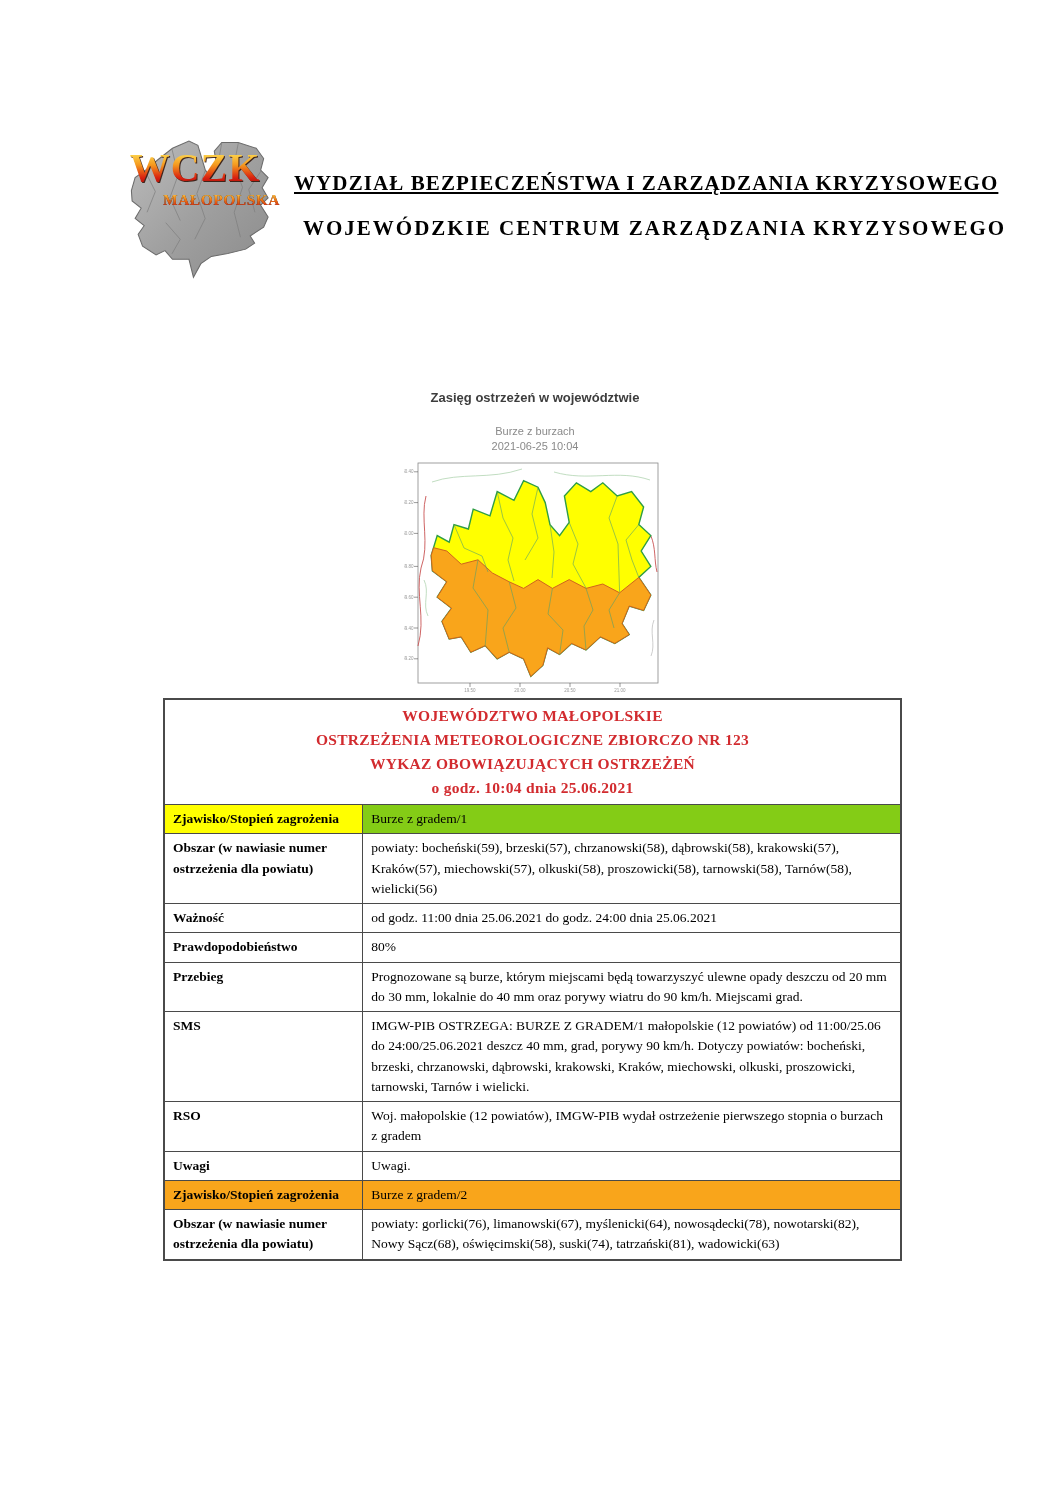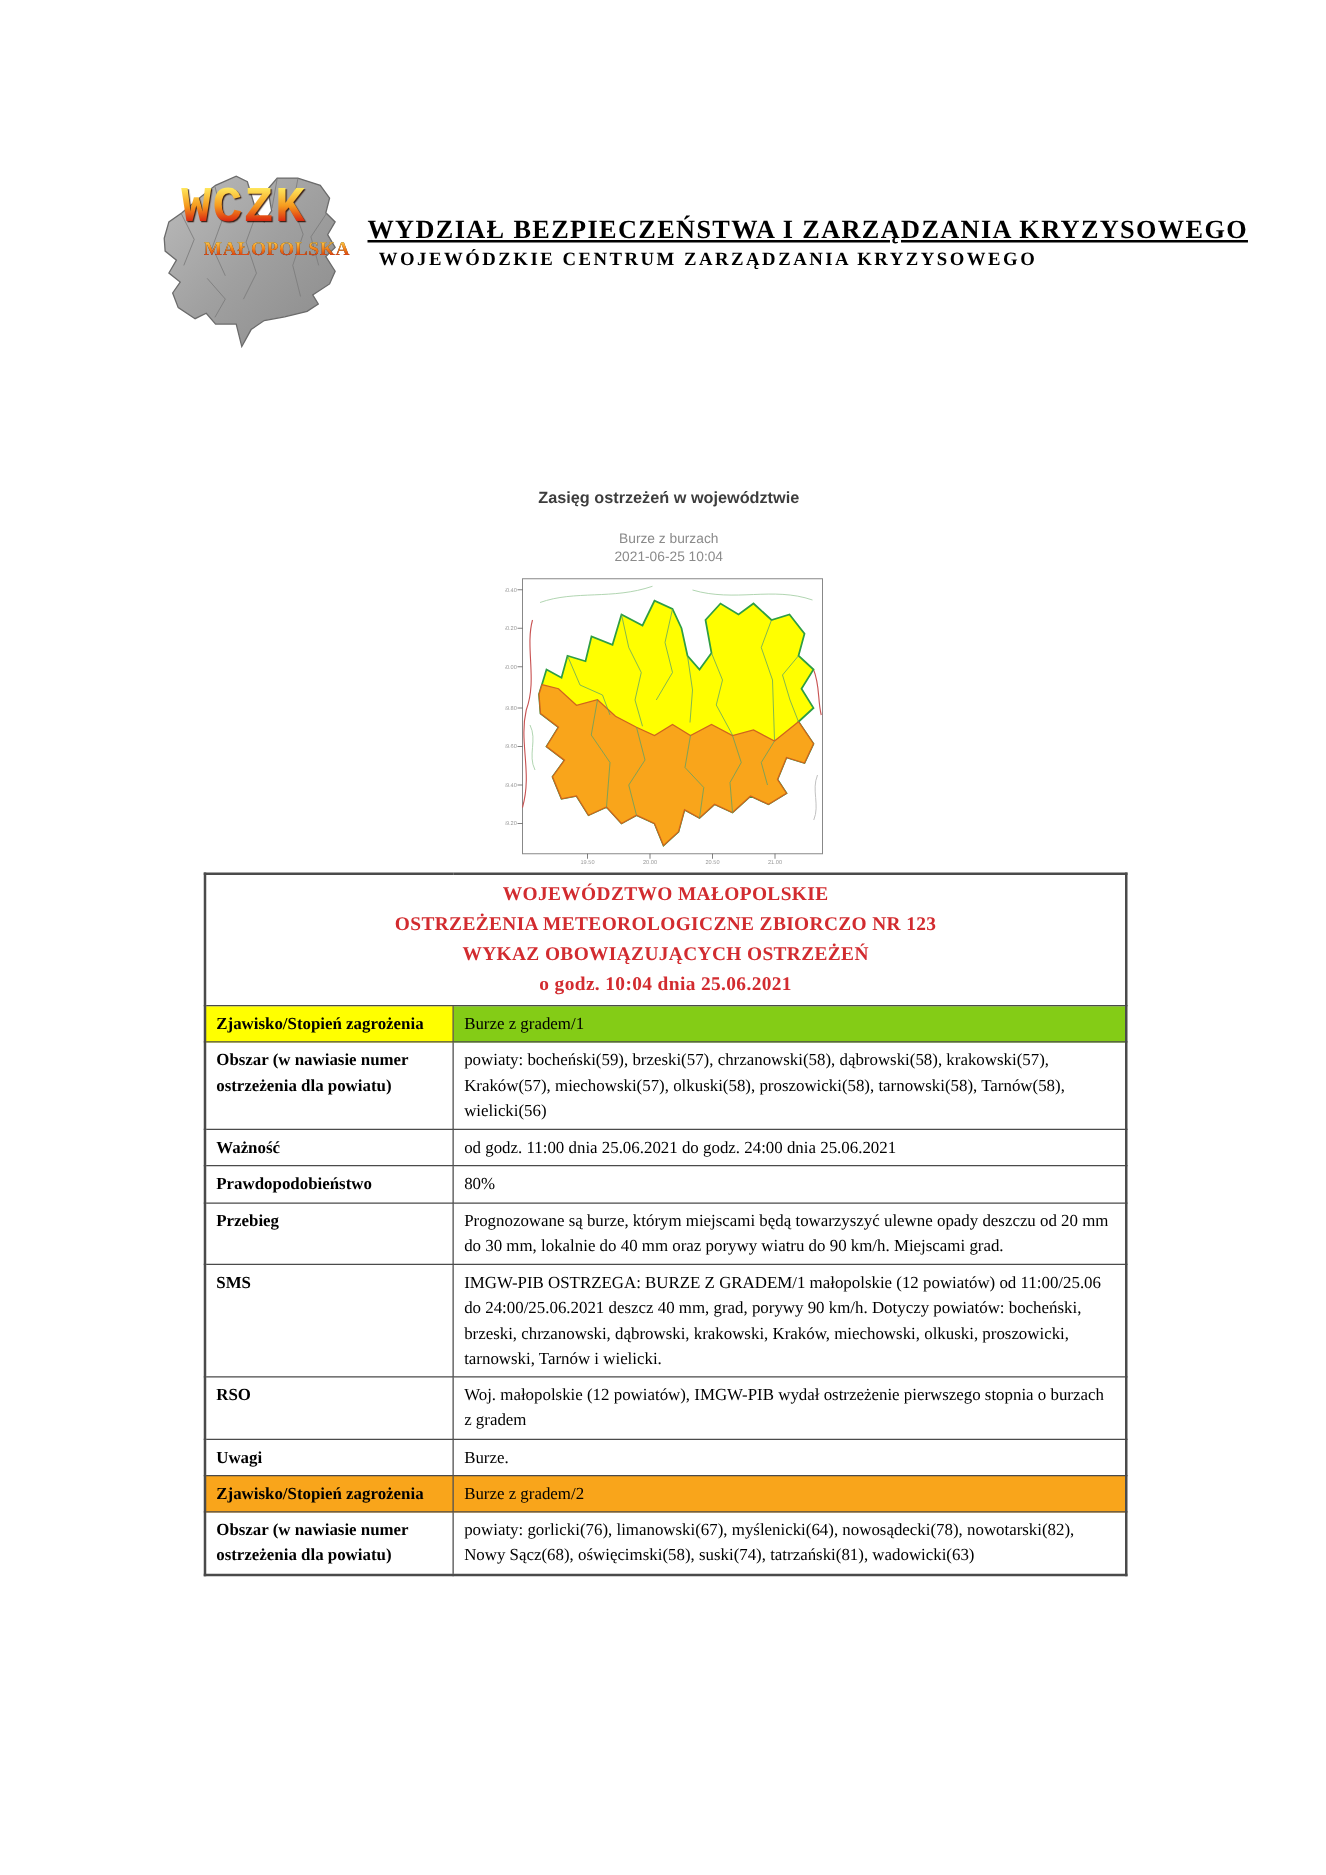--- a/index.html
+++ b/index.html
@@ -16,34 +16,33 @@
 
   
   .logo{position:absolute;left:118px;top:124px;width:166px;height:160px;}
   .logo svg{position:absolute;left:0;top:0;}
   .logo-acronym{
     position:absolute;top:24px;left:-6px;width:100%;text-align:center;
     font-weight:bold;font-size:40px;letter-spacing:1px;line-height:1;
     background:linear-gradient(#ffe95e 5%,#f59a1e 42%,#d91f10 75%,#8c0f05 100%);
     -webkit-background-clip:text;background-clip:text;color:transparent;
     filter:drop-shadow(1px 1px 0 rgba(45,15,5,.85));
-    font-family:Liberation Mono, monospace;
   }
   .logo-region{
     position:absolute;top:68px;left:-4px;width:100%;text-align:right;
     font-weight:bold;font-size:15.5px;letter-spacing:.5px;line-height:1;
     background:linear-gradient(#ffdd55 0%,#f08018 45%,#c41510 100%);
     -webkit-background-clip:text;background-clip:text;color:transparent;
     filter:drop-shadow(.8px .8px 0 rgba(45,15,5,.85));
   }
 
   
   .org-header{position:absolute;left:294px;top:171px;width:660px;font-weight:bold;}
   .org-line1{font-size:21px;letter-spacing:1.1px;text-decoration:underline;white-space:nowrap;}
-  .org-line2{font-size:15px;letter-spacing:2px;margin-top:4px;padding-left:9px;white-space:nowrap;}
+  .org-line2{font-size:21px;letter-spacing:2px;margin-top:20px;padding-left:9px;white-space:nowrap;}
 
   
   .map-title{
     position:absolute;left:330px;top:390px;width:410px;text-align:center;
     font-family:"Liberation Sans",sans-serif;font-size:13px;font-weight:bold;color:#3d3d3d;
   }
   .map-subtitle{
     position:absolute;left:330px;top:424px;width:410px;text-align:center;
     font-family:"Liberation Sans",sans-serif;font-size:11px;color:#8a8a8a;line-height:1.4;
   }
@@ -192,21 +191,21 @@
       <tr>
         <td class="lbl">SMS</td>
         <td class="val">IMGW-PIB OSTRZEGA: BURZE Z GRADEM/1 małopolskie (12 powiatów) od 11:00/25.06 do 24:00/25.06.2021 deszcz 40 mm, grad, porywy 90 km/h. Dotyczy powiatów: bocheński, brzeski, chrzanowski, dąbrowski, krakowski, Kraków, miechowski, olkuski, proszowicki, tarnowski, Tarnów i wielicki.</td>
       </tr>
       <tr>
         <td class="lbl">RSO</td>
         <td class="val">Woj. małopolskie (12 powiatów), IMGW-PIB wydał ostrzeżenie pierwszego stopnia o burzach z gradem</td>
       </tr>
       <tr>
         <td class="lbl">Uwagi</td>
-        <td class="val">Burze.</td>
+        <td class="val">Uwagi.</td>
       </tr>
       <tr>
         <td class="lbl" style="background: rgb(249, 165, 27);">Zjawisko/Stopień zagrożenia</td>
         <td class="val" style="background: rgb(249, 165, 27);">Burze z gradem/2</td>
       </tr>
       <tr>
         <td class="lbl">Obszar (w nawiasie numer ostrzeżenia dla powiatu)</td>
         <td class="val">powiaty: gorlicki(76), limanowski(67), myślenicki(64), nowosądecki(78), nowotarski(82), Nowy Sącz(68), oświęcimski(58), suski(74), tatrzański(81), wadowicki(63)</td>
       </tr>
     </tbody>

